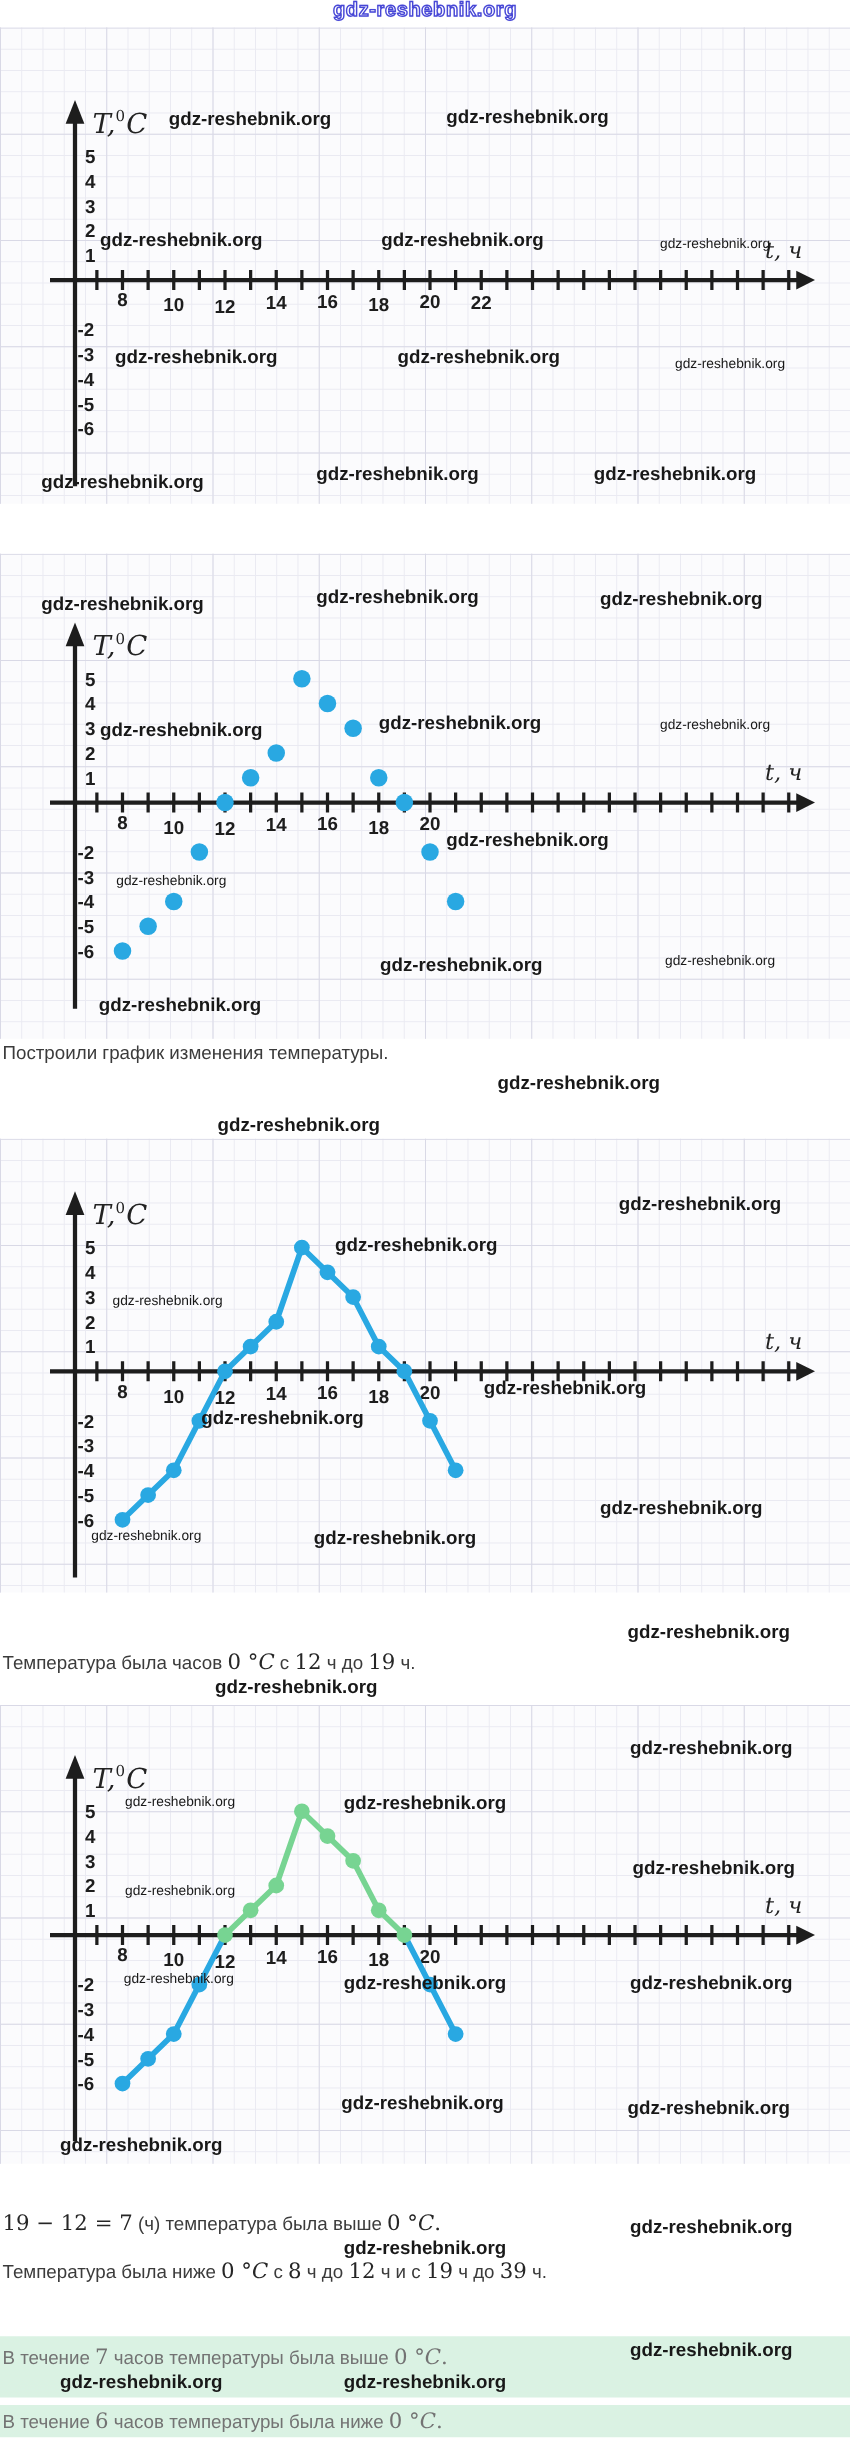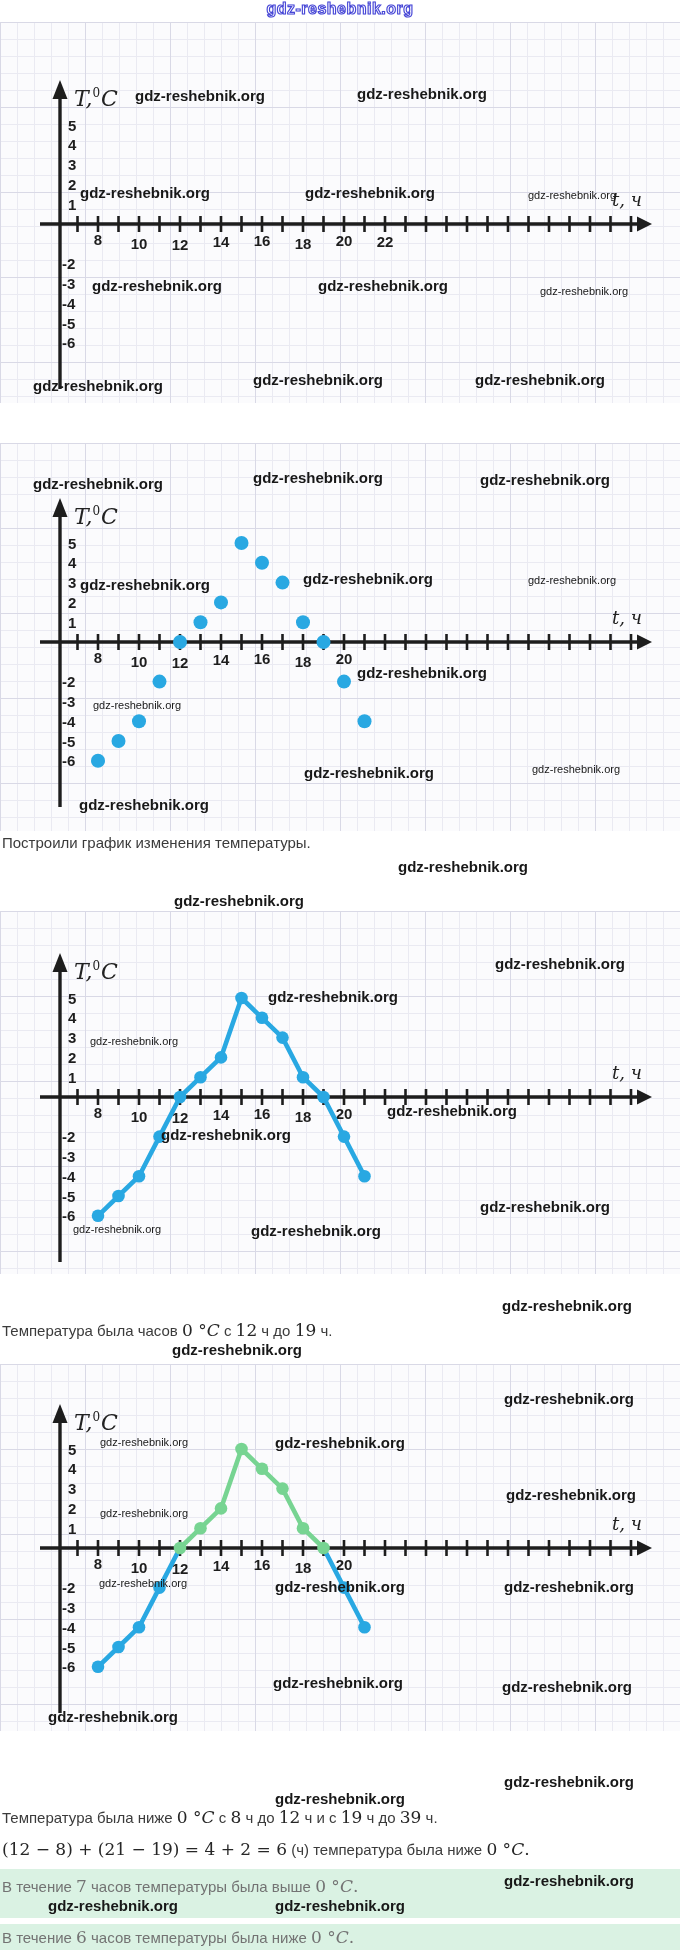--- a/index.html
+++ b/index.html
@@ -298,22 +298,22 @@
         <circle cx="282.5" cy="124.6" r="6.3" fill="#77d492"></circle>
         <circle cx="303" cy="164.2" r="6.3" fill="#77d492"></circle>
         <circle cx="323.5" cy="184" r="6.3" fill="#77d492"></circle>
         <circle cx="344" cy="223.6" r="6.3" fill="#29a8e2"></circle>
         <circle cx="364.5" cy="263.2" r="6.3" fill="#29a8e2"></circle>
       </svg>
   </section>
 
   <div class="line" style="top: 833px;"><span class="t">Построили график изменения температуры.</span></div>
   <div class="line" style="top: 1320px;"><span class="t">Температура была часов </span><span class="m">0 °</span><span class="mi">C</span><span class="t"> с </span><span class="m">12</span><span class="t"> ч до </span><span class="m">19</span><span class="t"> ч.</span></div>
+  <div class="line" style="top: 1769px;"><span class="m">19 − 12 = 7</span><span class="t"> (ч) температура была выше </span><span class="m">0 °</span><span class="mi">C</span><span class="m">.</span></div>
   <div class="line" style="top: 1807px;"><span class="t">Температура была ниже </span><span class="m">0 °</span><span class="mi">C</span><span class="t"> с </span><span class="m">8</span><span class="t"> ч до </span><span class="m">12</span><span class="t"> ч и с </span><span class="m">19</span><span class="t"> ч до </span><span class="m">39</span><span class="t"> ч.</span></div>
-  <div class="line" style="top: 1839px;"><span class="m">(12 − 8) + (21 − 19) = 4 + 2 = 6</span><span class="t"> (ч) температура была ниже </span><span class="m">0 °</span><span class="mi">C</span><span class="m">.</span></div>
   <div class="line gt" style="top: 1876px;"><span class="t">В течение </span><span class="m">7</span><span class="t"> часов температуры была выше </span><span class="m">0 °</span><span class="mi">C</span><span class="m">.</span></div>
   <div class="line gt" style="top: 1927px;"><span class="t">В течение </span><span class="m">6</span><span class="t"> часов температуры была ниже </span><span class="m">0 °</span><span class="mi">C</span><span class="m">.</span></div>
 
   <div id="wmlayer">
       <span class="wm b" style="left: 135px; top: 88px;">gdz-reshebnik.org</span>
       <span class="wm b" style="left: 357px; top: 86px;">gdz-reshebnik.org</span>
       <span class="wm b" style="left: 80px; top: 185px;">gdz-reshebnik.org</span>
       <span class="wm b" style="left: 305px; top: 185px;">gdz-reshebnik.org</span>
       <span class="wm s" style="left: 528px; top: 189px;">gdz-reshebnik.org</span>
       <span class="wm b" style="left: 92px; top: 278px;">gdz-reshebnik.org</span>

